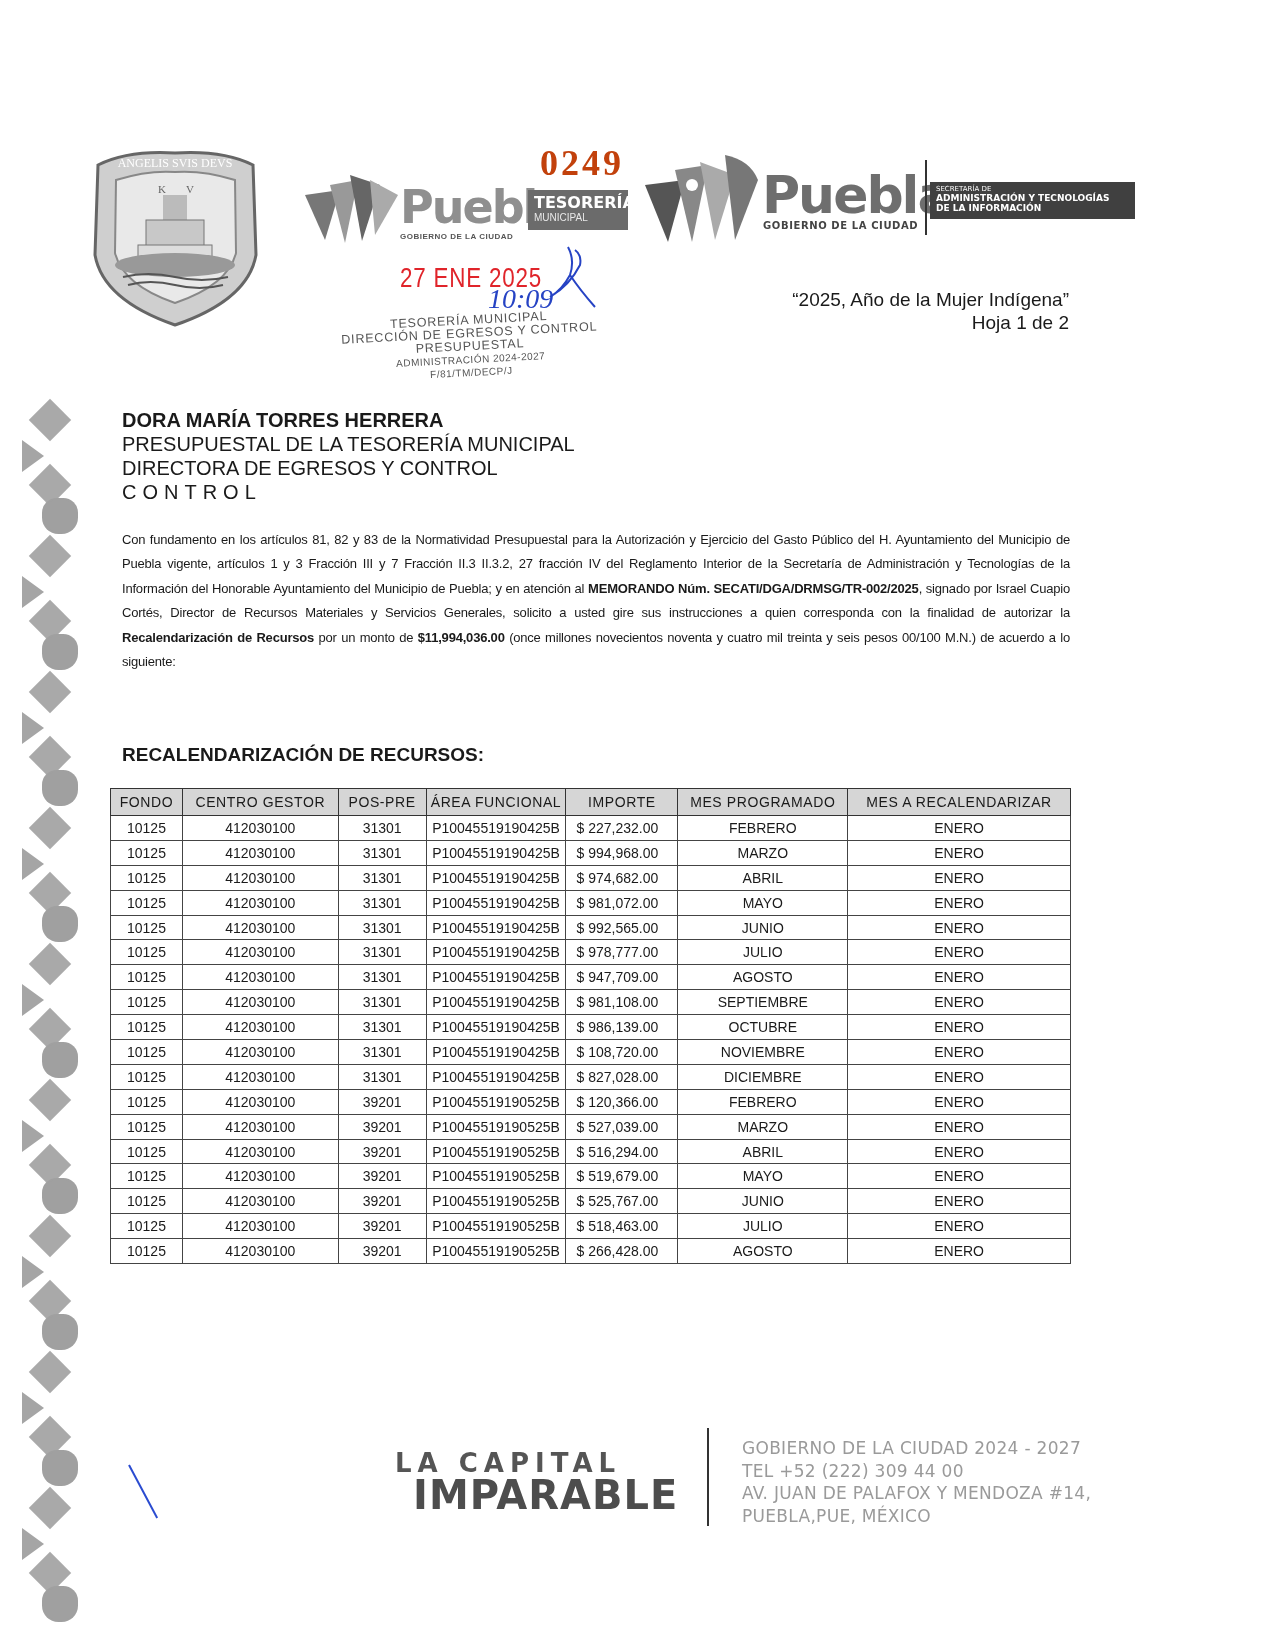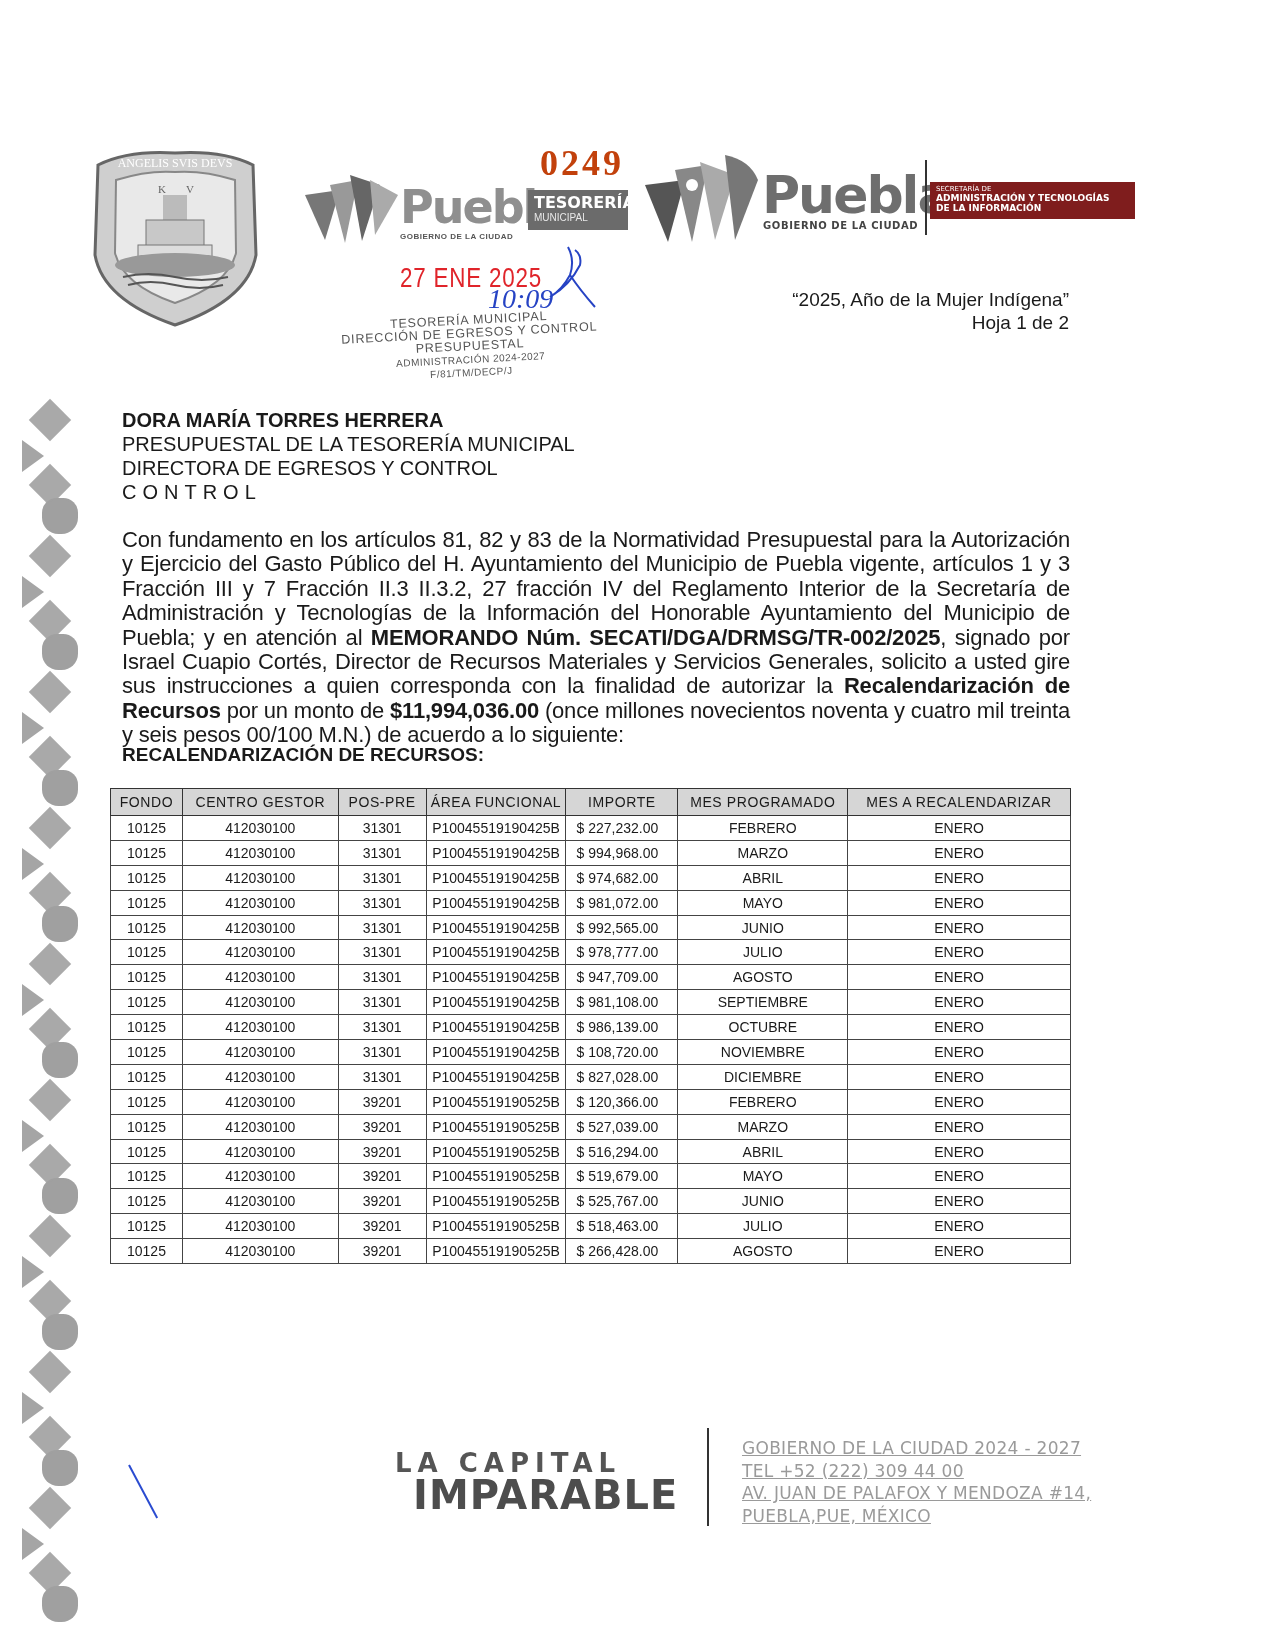--- a/index.html
+++ b/index.html
@@ -21,57 +21,57 @@
     .logo-art { position: absolute; }
     .puebla-word { position: absolute; font-family: "DejaVu Sans", sans-serif; font-weight: bold; letter-spacing: -2px; }
     .puebla1 { left: 400px; top: 180px; font-size: 46px; color: #8f8f8f; }
     .gob1 { position: absolute; left: 400px; top: 232px; font-size: 8px; color: #555; font-weight: bold; letter-spacing: .5px; }
     .teso-box { position: absolute; left: 528px; top: 190px; width: 100px; height: 40px; background: #6b6b6b; color: #fff; padding: 3px 6px; }
     .teso-box .t1 { font-weight: bold; font-size: 16px; font-family: "DejaVu Sans", sans-serif; }
     .teso-box .t2 { font-size: 10px; color: #e8e8e8; }
     .puebla2 { left: 762px; top: 165px; font-size: 52px; color: #6e6e6e; }
     .gob2 { position: absolute; left: 763px; top: 220px; font-size: 10px; font-weight: bold; color: #444; letter-spacing: .6px; font-family: "DejaVu Sans", sans-serif; }
     .vbar { position: absolute; left: 925px; top: 160px; width: 2px; height: 75px; background: #333; }
-    .secat-box { position: absolute; left: 930px; top: 182px; width: 205px; height: 37px; background: #7f1d1d; color: #fff; padding: 3px 6px; font-family: "DejaVu Sans", sans-serif; }
+    .secat-box { position: absolute; left: 930px; top: 182px; width: 205px; height: 37px; background: #404040; color: #fff; padding: 3px 6px; font-family: "DejaVu Sans", sans-serif; }
     .secat-box .s1 { font-size: 7px; }
     .secat-box .s2 { font-size: 9px; font-weight: bold; line-height: 10px; }
 
     
     .recv-date { position: absolute; left: 400px; top: 262px; color: #e0242a; font-size: 28px; font-family: "Liberation Sans Narrow", "Liberation Sans", sans-serif; transform: scaleX(.8); transform-origin: left; letter-spacing: 1px; }
     .recv-time { position: absolute; left: 488px; top: 283px; color: #2643c4; font-size: 28px; font-style: italic; font-family: "Liberation Serif", serif; }
     .recv-lines { position: absolute; left: 335px; top: 314px; width: 270px; text-align: center; color: #555; font-size: 12.5px; letter-spacing: .8px; line-height: 13px; transform: rotate(-3deg); transform-origin: center; }
     .recv-lines .small { font-size: 10px; letter-spacing: .5px; }
 
     
     .ref-block { position: absolute; right: 200px; top: 288px; text-align: right; font-size: 19px; line-height: 23px; }
     .ref-block .ofi { font-weight: bold; }
 
     
     .addressee { position: absolute; left: 122px; top: 408px; font-size: 20px; line-height: 24px; }
     .addressee .name { font-weight: bold; }
     .addressee .present { letter-spacing: 6px; }
 
     
-    .body-para { position: absolute; left: 122px; top: 528px; width: 948px; font-size: 22px; line-height: 24.4px; text-align: justify; font-family: "Liberation Sans", sans-serif; letter-spacing: -.2px; }
+    .body-para { position: absolute; left: 122px; top: 528px; width: 948px; font-size: 13px; line-height: 24.4px; text-align: justify; font-family: "Liberation Sans", sans-serif; letter-spacing: -.2px; }
     .body-para b { font-weight: bold; }
 
     .section-title { position: absolute; left: 122px; top: 744px; font-size: 19px; font-weight: bold; }
 
     
     table.recal { position: absolute; left: 110px; top: 788px; width: 961px; border-collapse: collapse; font-size: 14px; }
     table.recal th { background: #d6d6d6; font-weight: normal; letter-spacing: .6px; height: 27px; border: 1.5px solid #333; font-size: 14px; }
     table.recal td { height: 24.9px; border: 1px solid #444; text-align: center; }
     table.recal td.imp { text-align: left; padding-left: 10px; }
 
     
     .footer-left { position: absolute; left: 395px; top: 1448px; }
     .lacapital { font-size: 26px; font-weight: bold; color: #555; letter-spacing: 6px; font-family: "DejaVu Sans", sans-serif; }
     .imparable { font-size: 40px; font-weight: bold; color: #4d4d4d; letter-spacing: 1px; font-family: "DejaVu Sans", sans-serif; margin-left: 18px; margin-top: -6px; }
     .footer-bar { position: absolute; left: 707px; top: 1428px; width: 2px; height: 98px; background: #333; }
-    .footer-right { position: absolute; left: 742px; top: 1437px; color: #9a9a9a; font-size: 17px; line-height: 22.5px; letter-spacing: .3px; font-family: "DejaVu Sans", sans-serif; text-decoration: underline; }
+    .footer-right { position: absolute; left: 742px; top: 1437px; color: #9a9a9a; font-size: 17px; line-height: 22.5px; letter-spacing: .3px; font-family: "DejaVu Sans", sans-serif; }
 
     .pen-mark { position: absolute; left: 128px; top: 1465px; width: 2px; height: 60px; background: #2a4bd0; transform: rotate(-28deg); transform-origin: top; }
     .sig { position: absolute; left: 540px; top: 245px; }
   </style>
 </head>
 <body>
 
 <div class="side-border" id="sideBorder">
     <div class="cell diamond" style="left: 35px; top: 5px;"></div>
     <div class="cell tri" style="left: 22px; top: 40px;"></div>

